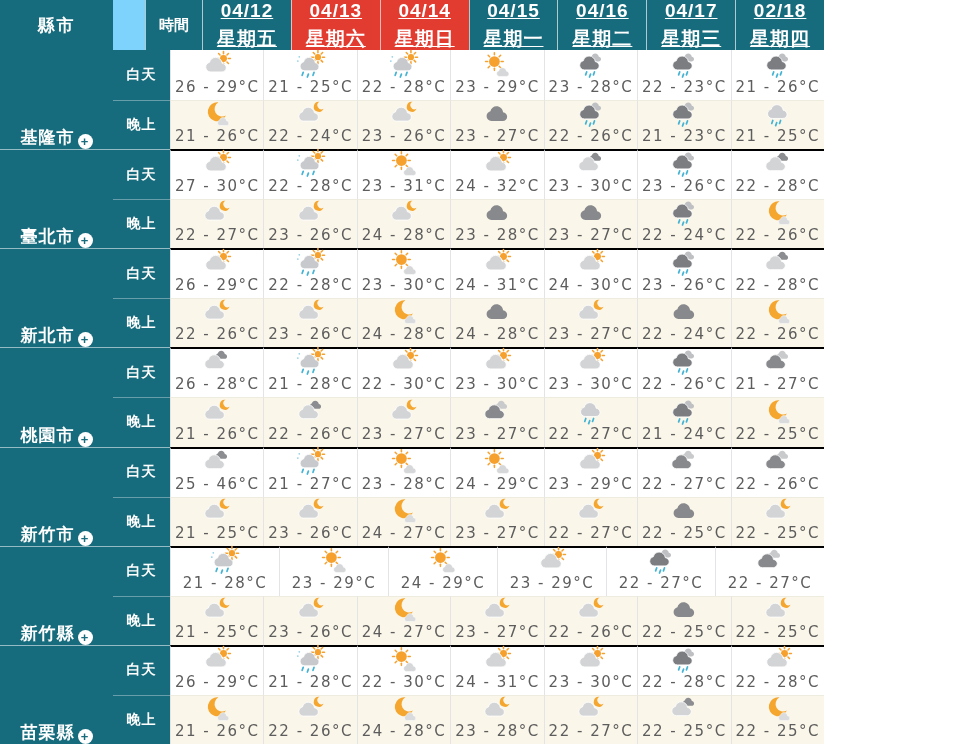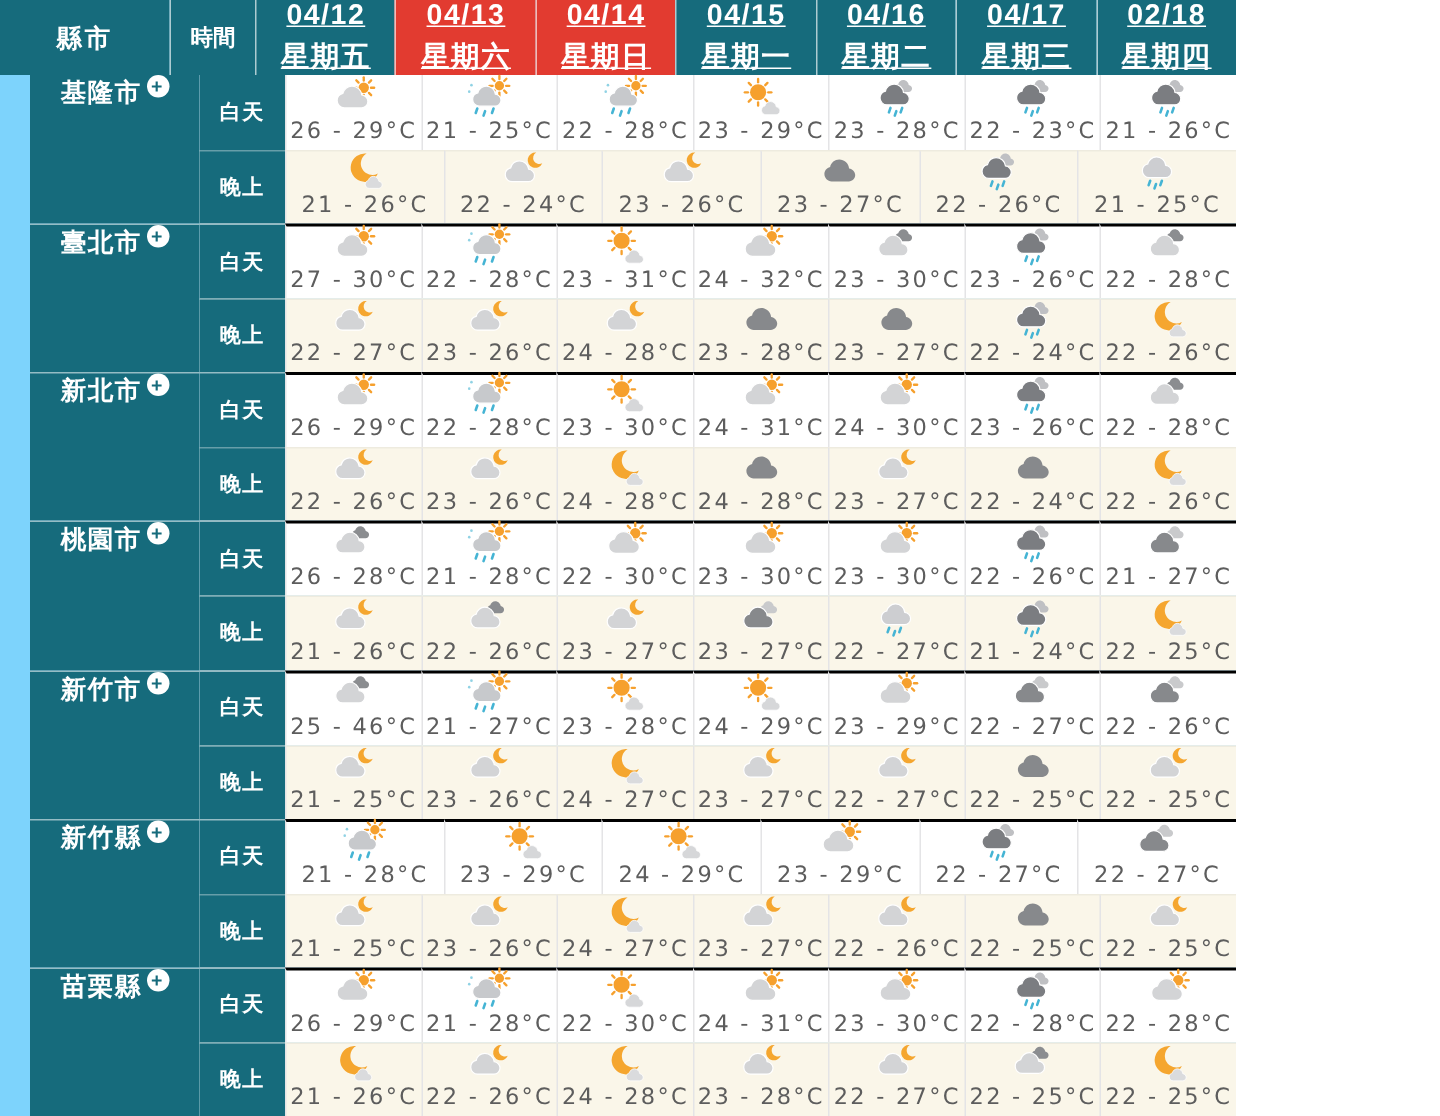--- a/index.html
+++ b/index.html
@@ -4,28 +4,28 @@
 <style>
   * { margin:0; padding:0; box-sizing:border-box; }
   body { font-family:"Liberation Sans", sans-serif; background:#fff; }
   #app { width:824px; height:744px; display:flex; flex-direction:column; overflow:hidden; background:#7dd3fc; }
 
   
   .header-row { height:50px; display:flex; flex:0 0 50px; color:#fff; }
   .h-cell { display:flex; align-items:center; justify-content:center; font-weight:bold; background:var(--teal); border-left:1px solid rgba(255,255,255,.65); }
   .h-cell:first-child { border-left:none; }
   .h-county { width:113px; font-size:17px; letter-spacing:2px; }
-  .h-time { width:57px; font-size:15px; }
+  .h-time { width:57px; font-size:15px;margin-left:32px; }
   .h-date { flex:1; flex-direction:column; font-size:19px; line-height:1.45; letter-spacing:1px;text-decoration:underline; }
   .h-date.weekend { background:var(--red); }
 
   
   .body { flex:1; display:flex; flex-direction:column; }
   .city-block { flex:1; display:flex; }
-  .city-cell { width:113px; background:var(--teal); color:#fff; display:flex; align-items:flex-start; justify-content:center; font-weight:bold; font-size:17px; letter-spacing:1px; cursor:pointer;margin-left:20px; }
+  .city-cell { width:113px; background:var(--teal); color:#fff; display:flex; align-items:flex-end; justify-content:center; font-weight:bold; font-size:17px; letter-spacing:1px; cursor:pointer; }
   .city-block + .city-block .city-cell { border-top:1px solid rgba(255,255,255,.55); }
   .plus { display:inline-flex; align-items:center; justify-content:center; width:15px; height:15px; border-radius:50%; background:#fff; color:var(--teal); font-size:13px; font-weight:bold; margin-left:3px; line-height:15px; }
   .rows { flex:1; display:flex; flex-direction:column; }
   .w-row { flex:1; display:flex; }
   .time-cell { width:57px; background:var(--teal); color:#fff; font-size:14px; font-weight:bold; display:flex; align-items:center; justify-content:center; letter-spacing:1px; }
   .w-row.night .time-cell { border-top:1px solid rgba(255,255,255,.35); }
   .city-block + .city-block .w-row.day .time-cell { border-top:1px solid rgba(255,255,255,.55); }
   .w-cell { flex:1; display:flex; flex-direction:column; align-items:center; justify-content:flex-end; padding-bottom:3px; border-left:1px solid #e4e4e6; }
   .w-row.day  { background:#ffffff; }
   .w-row.night{ background:#faf6e9; }
@@ -278,20 +278,36 @@
                   <line x1="12" y1="23" x2="10.8" y2="26.4" stroke="#45b4d4" stroke-width="2" stroke-linecap="round"></line>
                   <line x1="16.5" y1="25.5" x2="15.3" y2="28.9" stroke="#45b4d4" stroke-width="2" stroke-linecap="round"></line>
                   <line x1="21" y1="23" x2="19.8" y2="26.4" stroke="#45b4d4" stroke-width="2" stroke-linecap="round"></line>
                 </svg>
               </div>
               <div class="temp">22 - 26°C</div>
             </div>
             <div class="w-cell">
               <div class="icon">
                 <svg viewBox="0 0 34 30">
+                  <g transform="translate(15 1.5) scale(0.55)">
+                    <path d="M6.6 17c-3.1 0-5.6-2.5-5.6-5.6 0-2.7 1.9-4.9 4.4-5.5C6.1 2.6 9 .2 12.4 .2c3.9 0 7.2 3 7.6 6.8 2.6 .3 4.7 2.5 4.7 5.1 0 2.7-2.2 4.9-4.9 4.9z" fill="#bfc0c3"></path>
+                  </g>
+                  <g transform="translate(3 4.5) scale(0.95)">
+                    <path d="M6.6 17c-3.1 0-5.6-2.5-5.6-5.6 0-2.7 1.9-4.9 4.4-5.5C6.1 2.6 9 .2 12.4 .2c3.9 0 7.2 3 7.6 6.8 2.6 .3 4.7 2.5 4.7 5.1 0 2.7-2.2 4.9-4.9 4.9z" fill="#7b7d81" stroke="#fff" stroke-width="1"></path>
+                  </g>
+                  <line x1="12" y1="23" x2="10.8" y2="26.4" stroke="#45b4d4" stroke-width="2" stroke-linecap="round"></line>
+                  <line x1="16.5" y1="25.5" x2="15.3" y2="28.9" stroke="#45b4d4" stroke-width="2" stroke-linecap="round"></line>
+                  <line x1="21" y1="23" x2="19.8" y2="26.4" stroke="#45b4d4" stroke-width="2" stroke-linecap="round"></line>
+                </svg>
+              </div>
+              <div class="temp">21 - 23°C</div>
+            </div>
+            <div class="w-cell">
+              <div class="icon">
+                <svg viewBox="0 0 34 30">
                   <g transform="translate(4 4) scale(0.95)">
                     <path d="M6.6 17c-3.1 0-5.6-2.5-5.6-5.6 0-2.7 1.9-4.9 4.4-5.5C6.1 2.6 9 .2 12.4 .2c3.9 0 7.2 3 7.6 6.8 2.6 .3 4.7 2.5 4.7 5.1 0 2.7-2.2 4.9-4.9 4.9z" fill="#cdced1" stroke="#fff" stroke-width="1"></path>
                   </g>
                   <line x1="11" y1="22.5" x2="9.8" y2="25.9" stroke="#45b4d4" stroke-width="2" stroke-linecap="round"></line>
                   <line x1="15.5" y1="25" x2="14.3" y2="28.4" stroke="#45b4d4" stroke-width="2" stroke-linecap="round"></line>
                   <line x1="20" y1="22.5" x2="18.8" y2="25.9" stroke="#45b4d4" stroke-width="2" stroke-linecap="round"></line>
                 </svg>
               </div>
               <div class="temp">21 - 25°C</div>
             </div>

